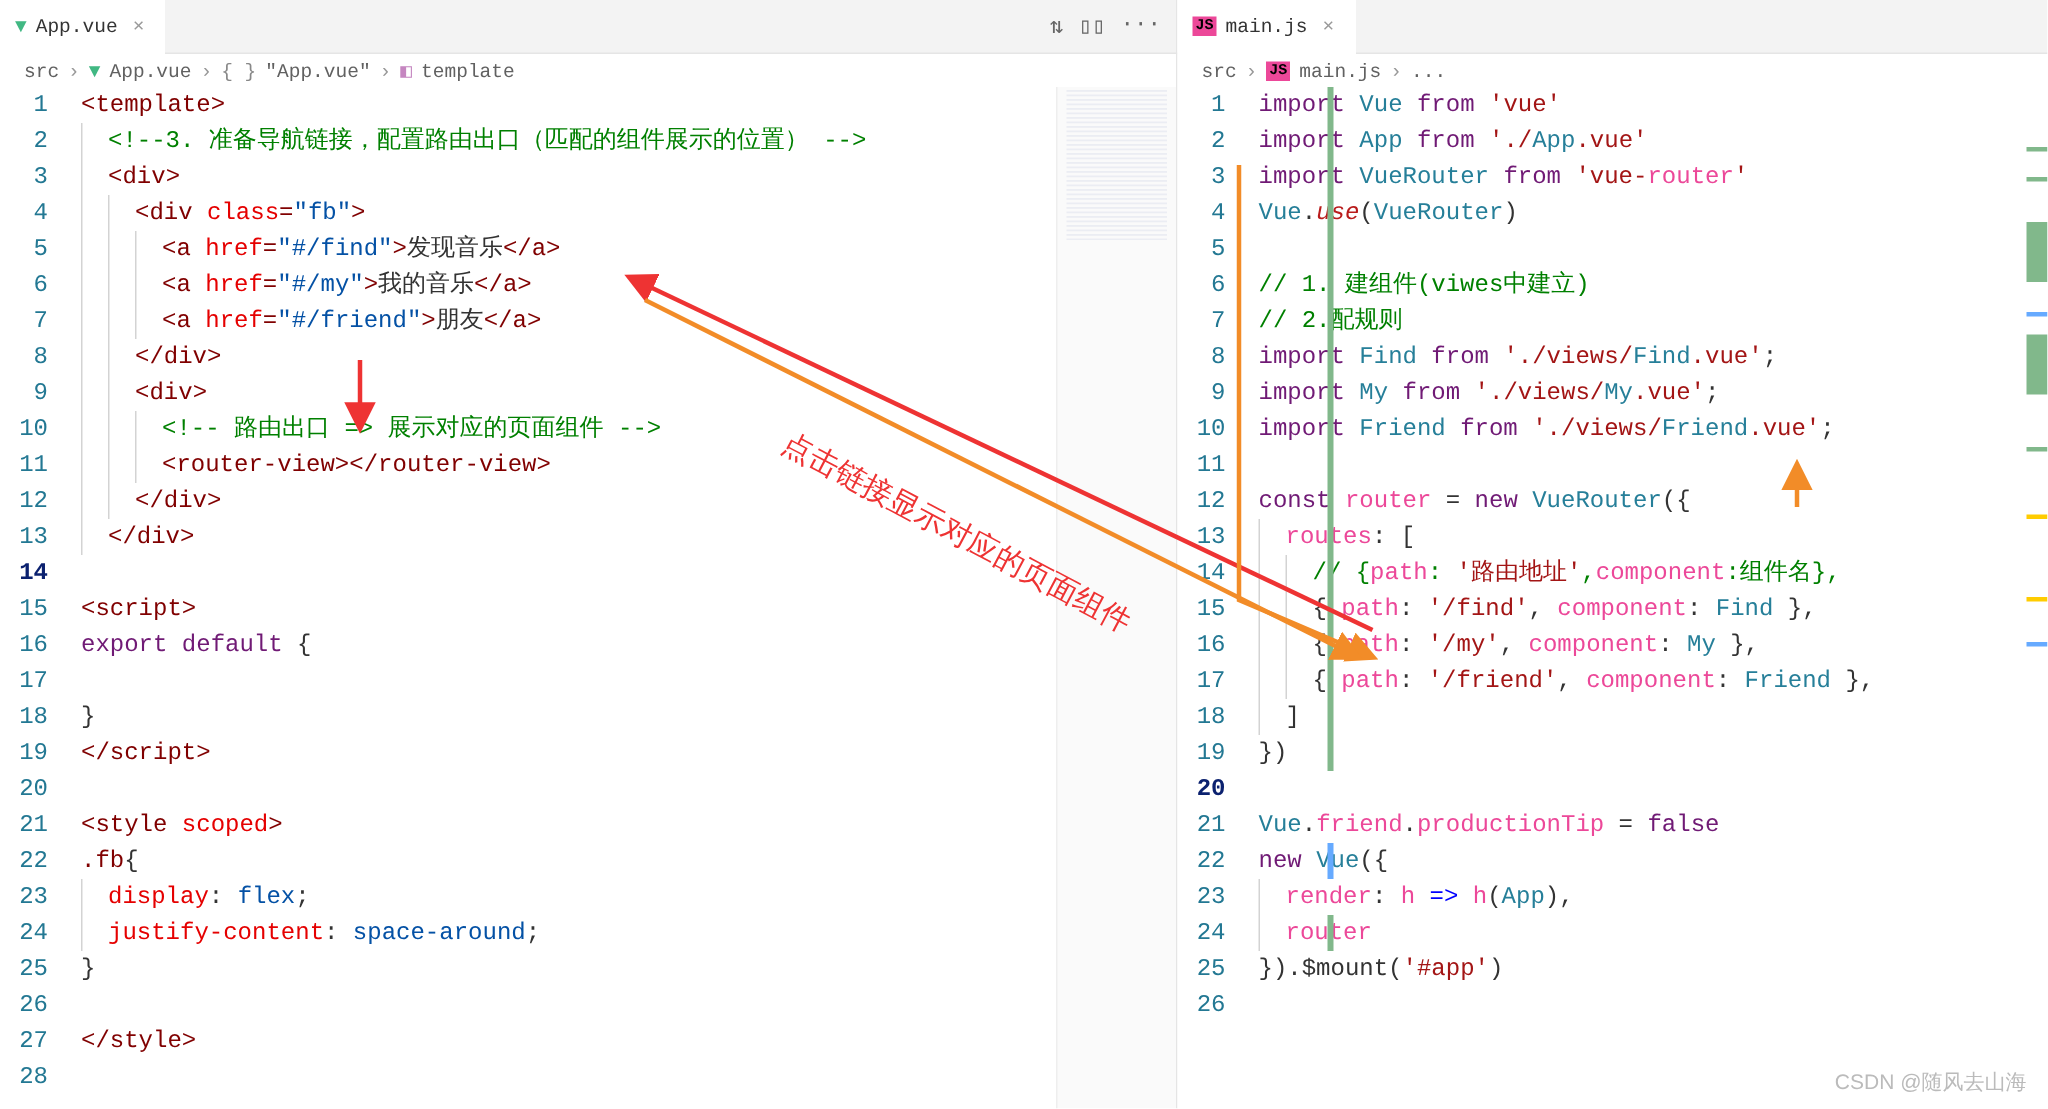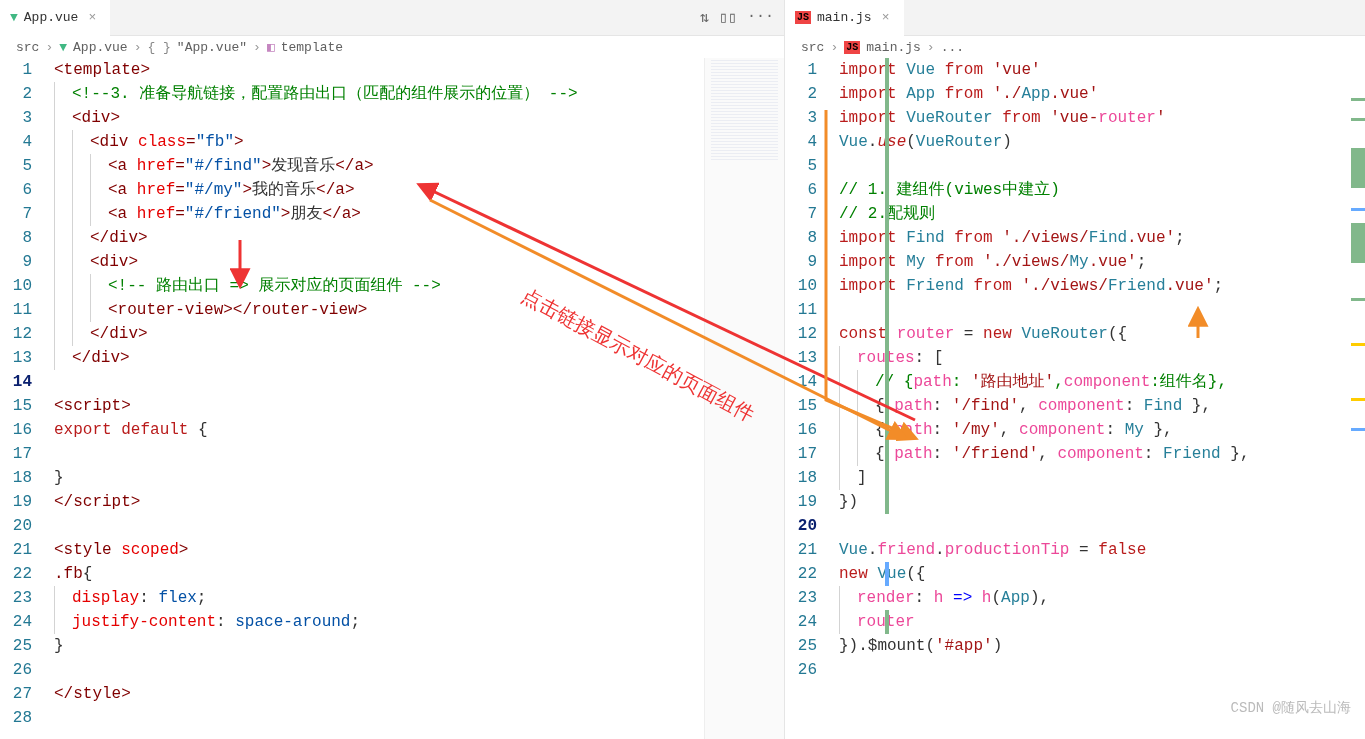--- a/index.html
+++ b/index.html
@@ -27,40 +27,40 @@
 .overview { width:14px; background:#fff; position:relative; }
 .ov-mark { position:absolute; right:0; width:14px; height:3px; }
 
 
 .tk-tag { color:#800000; }
 .tk-attr { color:#e50000; }
 .tk-str { color:#0451a5; }
 .tk-punc { color:#800000; }
 .tk-com { color:#008000; }
 .tk-kw { color:#0000ff; }
-.tk-kw2 { color:#b91c1c; }
+.tk-kw2 { color:#701a75; }
 .tk-var { color:#ec4899; }
 .tk-type { color:#267f99; }
 .tk-fn { color:#b91c1c;font-style:italic; }
 .tk-sel { color:#800000; }
 .tk-prop { color:#e50000; }
 .tk-val { color:#0451a5; }
 .tk-strr { color:#a31515; }
 
 .vue-icon { color:#41b883; font-weight:bold; }
-.js-icon { background:#ef4444; color:#000; font-size:10px; font-weight:bold; padding:1px 2px; }
+.js-icon { background:#ec4899; color:#000; font-size:10px; font-weight:bold; padding:1px 2px; }
 .braces { color:#888; }
 
 .gb { position:absolute; left:50px; top:0; width:4px; }
 .gb-green { background:#81b88b; }
 .gb-blue { background:#66aaff; }
 
 svg.overlay { position:absolute; top:0; left:0; pointer-events:none; z-index:50; }
 
-.watermark { position:absolute; right:14px; bottom:22px; color:#bbb; font-size:14px; font-family:Liberation Mono, monospace; }
+.watermark { position:absolute; right:14px; bottom:8px; color:#bbb; font-size:14px; font-family:Liberation Sans, sans-serif; }
 </style>
 </head>
 <body>
 
 <div class="container">
 
   <div class="pane left">
     <div class="tabbar">
       <div class="tab active">
         <span class="vue-icon">▼</span>

